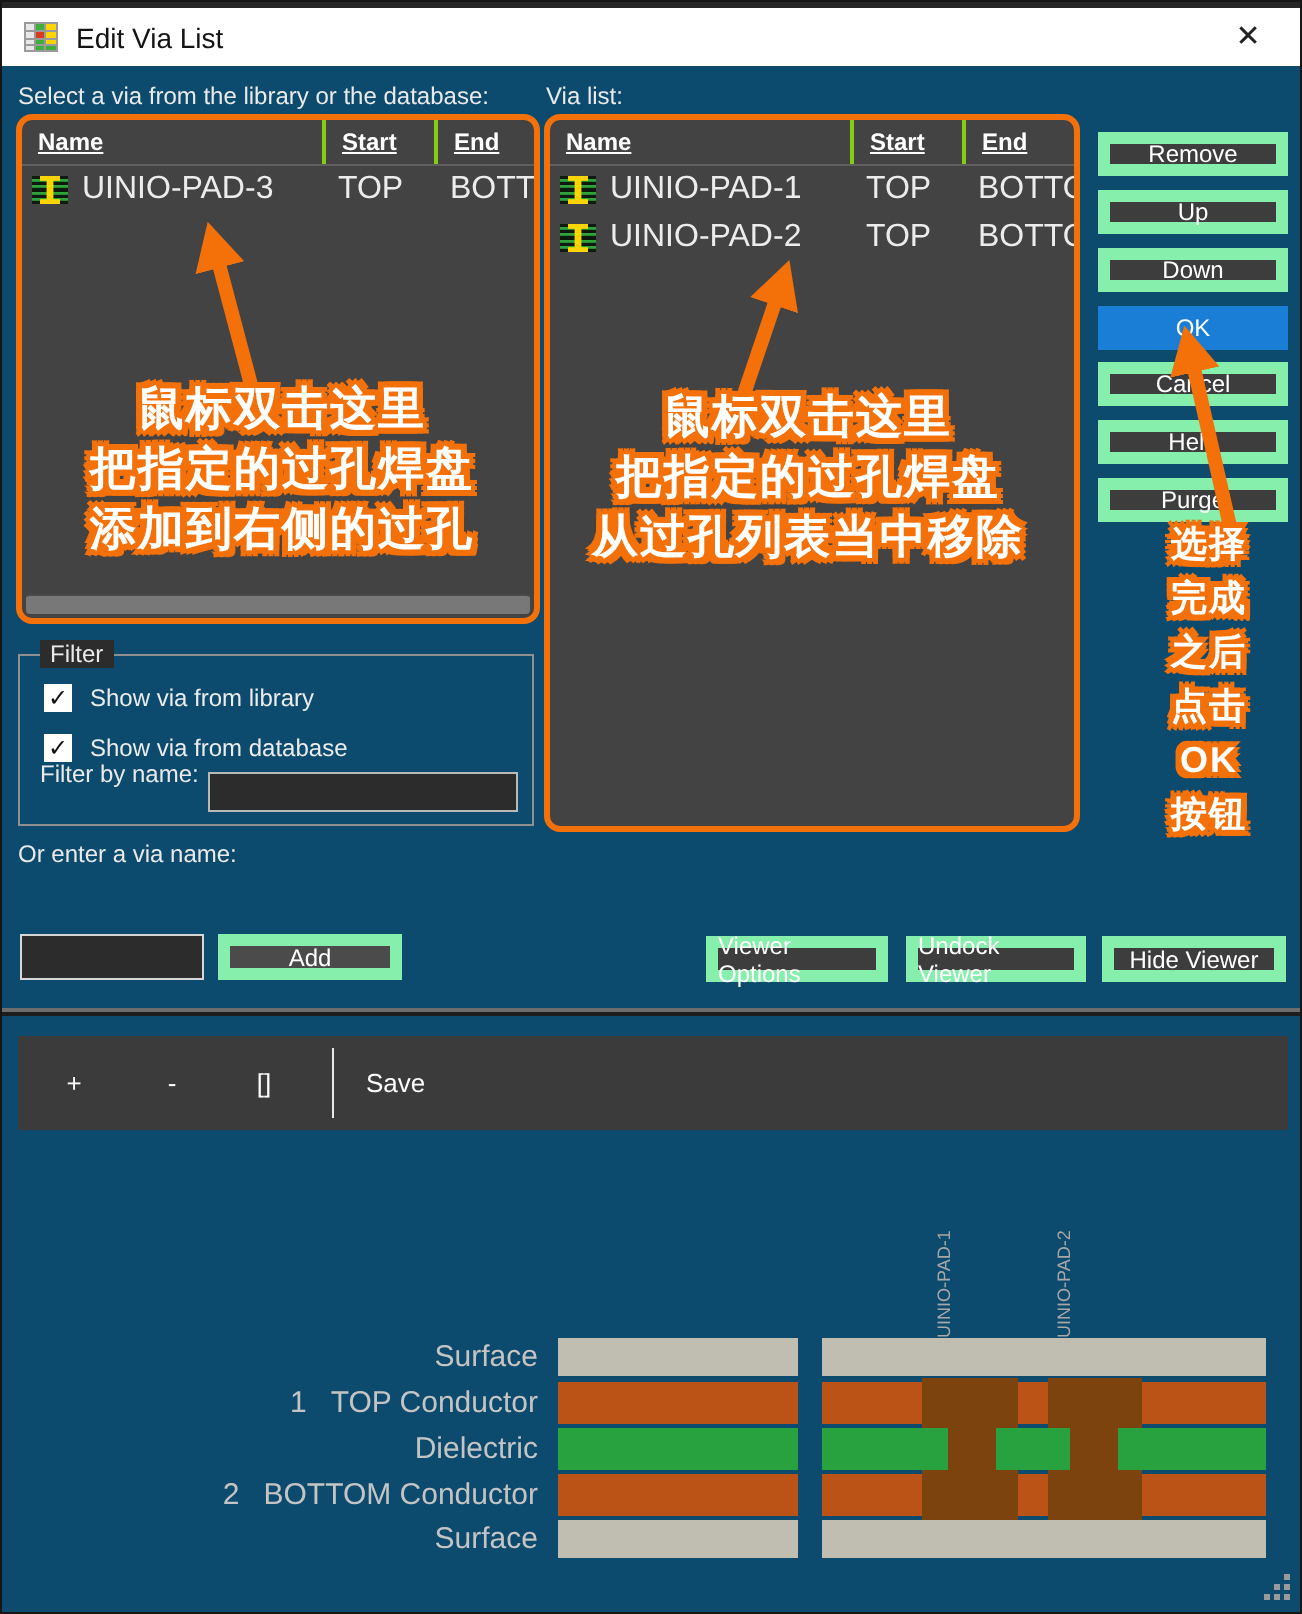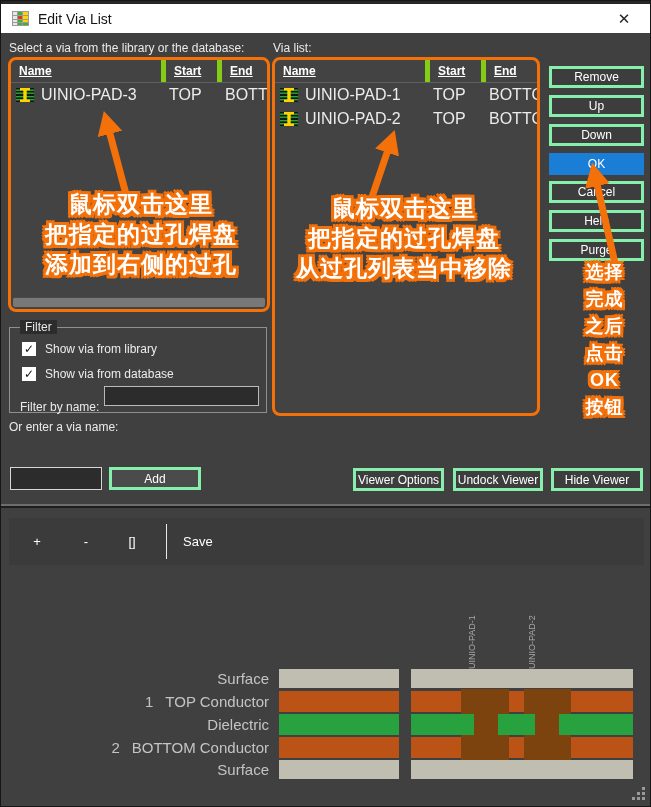--- a/index.html
+++ b/index.html
@@ -1,46 +1,46 @@
 <!DOCTYPE html>
 <html><head>
 <meta charset="utf-8">
 <style>
   html,body{margin:0;padding:0;background:#1f1f1f;}
-  .screen{position:relative;width:651px;height:807px;background:#404040;overflow:hidden;
+  .screen{position:relative;width:651px;height:807px;background:#0c4a6e;overflow:hidden;
           font-family:"Liberation Sans","DejaVu Sans",sans-serif;border:1px solid #161616;box-sizing:border-box;}
 
   
   .titlebar{position:absolute;left:0;top:0;right:0;height:32px;background:#ffffff;
             border-top:3px solid #262626;box-sizing:border-box;display:flex;align-items:center;}
   .app-icon{margin-left:11px;width:17px;height:15px;flex:0 0 auto;}
   .win-title{margin-left:9px;font-size:14px;color:#141414;}
   .close-btn{position:absolute;right:15px;top:4px;width:22px;height:22px;color:#222;
              font-size:15px;line-height:22px;text-align:center;cursor:default;}
 
   
   .section-label{position:absolute;color:#eaeaea;font-size:12px;}
 
   
   .list-panel{position:absolute;background:#434343;border:3px solid #f4710a;border-radius:8px;box-sizing:border-box;overflow:hidden;}
   #library-panel{left:7px;top:56px;width:262px;height:255px;}
   #via-panel{left:271px;top:56px;width:268px;height:359px;}
   .list-header{display:grid;grid-template-columns:150px 56px 1fr;height:22px;line-height:22px;
                border-bottom:1px solid #5f5f5f;color:#ffffff;font-size:12px;font-weight:bold;}
   .list-header .col{padding-left:8px;text-decoration:underline;}
-  .list-header .col.sep{border-left:5px solid #84cc16;}
+  .list-header .col.sep{border-left:2px solid #84cc16;}
   .list-row{display:grid;grid-template-columns:150px 56px 1fr;height:24px;align-items:center;
             color:#ececec;font-size:16px;}
   .name-cell{display:flex;align-items:center;gap:7px;padding-left:5px;overflow:hidden;}
   .cell{padding-left:8px;}
   .hscroll{position:absolute;left:2px;right:2px;bottom:2px;height:9px;background:#787878;
            border-top:1px solid #4a4a4a;border-radius:2px;}
 
   
-  .btn{position:absolute;background:#3d3d3d;border:3px solid #86efac;color:#ffffff;font-size:12px;
+  .btn{position:absolute;background:#3d3d3d;border:6px solid #86efac;color:#ffffff;font-size:12px;
        display:flex;align-items:center;justify-content:center;box-sizing:border-box;cursor:default;}
   .btn.ok{background:#1a7ed6;border-color:#1a7ed6;}
   .btn.add{background:#4b4b4b;}
 
   
   .filter-group{position:absolute;left:8px;top:326px;width:258px;height:86px;border:1px solid #8f8f8f;box-sizing:border-box;}
   .filter-legend{position:absolute;left:10px;top:-8px;background:#2c2c2c;padding:0 5px;color:#eaeaea;font-size:12px;}
   .cb-row{position:absolute;display:flex;align-items:center;gap:9px;color:#ececec;font-size:12px;}
   .checkbox{width:14px;height:14px;background:#ffffff;color:#111;font-size:12px;line-height:14px;
             text-align:center;font-weight:bold;flex:0 0 auto;}
@@ -186,21 +186,21 @@
   <div class="filter-group">
     <span class="filter-legend">Filter</span>
     <div class="cb-row" style="left:12px;top:14px;">
       <span class="checkbox">✓</span>
       <span>Show via from library</span>
     </div>
     <div class="cb-row" style="left:12px;top:39px;">
       <span class="checkbox">✓</span>
       <span>Show via from database</span>
     </div>
-    <div class="section-label" style="left:10px;top:72px;">Filter by name:</div>
+    <div class="section-label" style="left:10px;top:52px;">Filter by name:</div>
     <input class="text-input" style="left: 94px; top: 58px; width: 155px; height: 20px;" value="">
   </div>
 
   <div class="section-label" style="left:8px;top:419px;">Or enter a via name:</div>
   <input class="text-input" style="left: 9px; top: 466px; width: 92px; height: 23px; border-color: rgb(214, 214, 214);" value="">
   <div class="btn add" style="left:108px;top:466px;width:92px;height:23px;">Add</div>
 
   <div class="btn" style="left:352px;top:467px;width:91px;height:23px;">Viewer Options</div>
   <div class="btn" style="left:452px;top:467px;width:90px;height:23px;">Undock Viewer</div>
   <div class="btn" style="left:550px;top:467px;width:92px;height:23px;">Hide Viewer</div>

